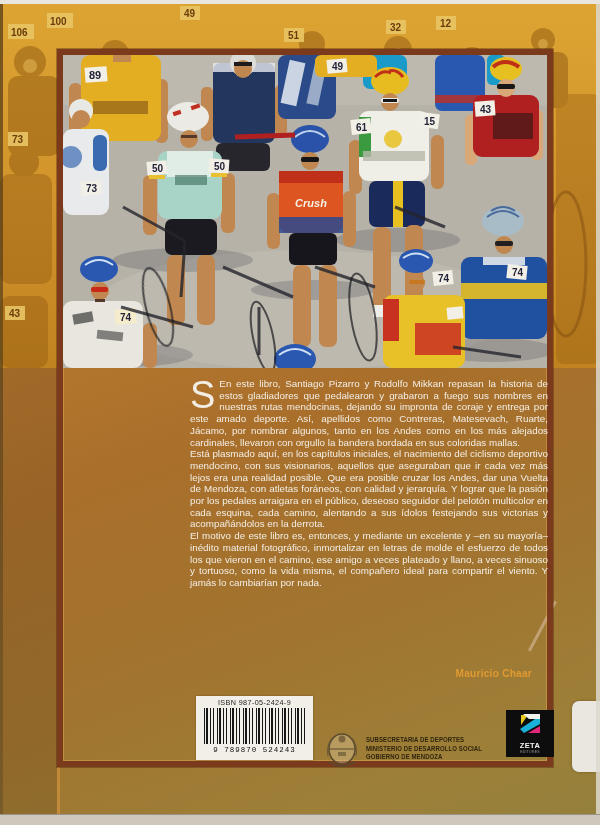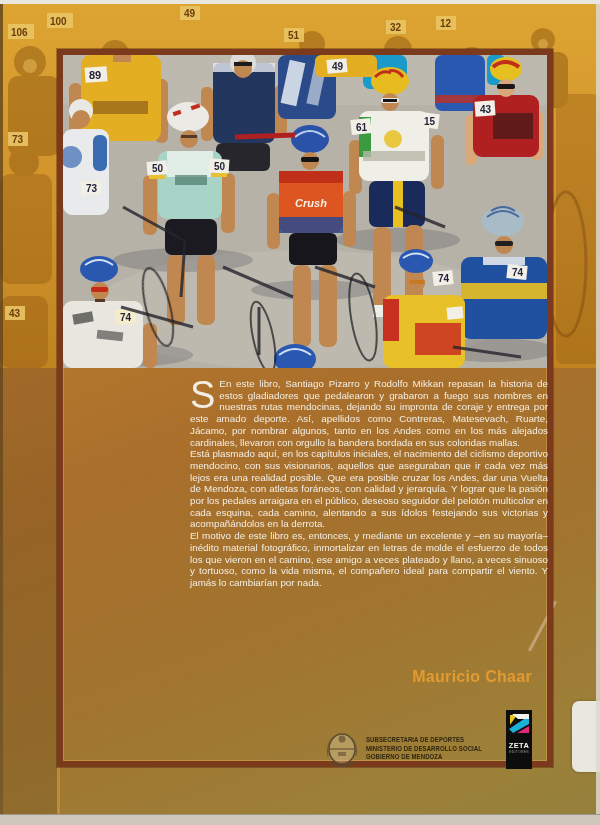--- a/index.html
+++ b/index.html
@@ -23,38 +23,38 @@
   
   .panel{position:absolute;left:57px;top:49px;width:484px;height:706px;border:6px solid #7c3a1c;
          box-shadow:inset 0 0 0 1px rgba(245,185,95,.35), 0 0 0 1px rgba(60,20,5,.35);z-index:3;}
   .photo{position:absolute;left:63px;top:55px;width:484px;height:277px;z-index:3;}
   
   .synopsis{position:absolute;left:190px;top:378px;width:358px;z-index:4;color:#f3eee5;
             font-size:9.8px;line-height:11.7px;text-align:justify;}
   .synopsis p{margin:0;}
   .dropcap{float:left;font-size:38px;line-height:30px;padding:2px 4px 0 0;color:#f3eee5;}
   .signature{position:absolute;left:190px;top:668px;width:342px;text-align:right;color:#e29a31;
-             font-size:16px;font-weight:bold;z-index:4;letter-spacing:.3px;}
+             font-size:10px;font-weight:bold;z-index:4;letter-spacing:.3px;}
   
   .barcode-box{position:absolute;left:196px;top:696px;width:117px;height:64px;background:#f2efe8;
                z-index:4;box-shadow:0 0 2px rgba(0,0,0,.3);}
   .isbn{font-size:7.2px;color:#1c1c1c;text-align:center;margin-top:2px;letter-spacing:.4px;}
   .bars{height:36px;margin:1px 8px 0 8px;
         background:repeating-linear-gradient(90deg,
           #161616 0px,#161616 1px,#f2efe8 1px,#f2efe8 2px,
           #161616 2px,#161616 4px,#f2efe8 4px,#f2efe8 6px,
           #161616 6px,#161616 7px,#f2efe8 7px,#f2efe8 9px,
           #161616 9px,#161616 10px,#f2efe8 10px,#f2efe8 13px);}
   .bdigits{font-family:"Liberation Mono",monospace;font-size:7.5px;color:#111;text-align:center;
            letter-spacing:1px;margin-top:2px;}
   .seal{position:absolute;left:324px;top:730px;z-index:4;}
   .ministry{position:absolute;left:366px;top:736px;z-index:4;color:#30250f;font-weight:bold;
             font-size:6.4px;line-height:8.6px;letter-spacing:.1px;transform:scaleX(.94);transform-origin:left top;}
-  .zeta{position:absolute;left:506px;top:710px;width:26px;z-index:4;background:#0d0d0d;
-        padding-bottom:14px;text-align:center;}
+  .zeta{position:absolute;left:506px;top:710px;width:48px;z-index:4;background:#0d0d0d;
+        padding-bottom:2px;text-align:center;}
   .zeta-name{color:#f5f5f0;font-size:7.5px;font-weight:bold;letter-spacing:.4px;line-height:8px;}
   .zeta-sub{color:#9a9a96;font-size:3.5px;line-height:4.5px;letter-spacing:.2px;}
   .sticker{position:absolute;left:572px;top:701px;width:36px;height:71px;background:#e9e7df;
            border-radius:7px;box-shadow:0 0 3px rgba(0,0,0,.3);z-index:7;}
   svg text{font-family:"Liberation Sans",sans-serif;}
 </style>
 </head>
 <body>
 
 <div class="page">
@@ -334,20 +334,25 @@
   </div>
 
   <div class="synopsis">
     <p><span class="dropcap">S</span></p>
     <p>En este libro, Santiago Pizarro y Rodolfo Mikkan repasan la historia de estos gladiadores que pedalearon y grabaron a fuego sus nombres en nuestras rutas mendocinas, dejando su impronta de coraje y entrega por este amado deporte. Así, apellidos como Contreras, Matesevach, Ruarte, Jácamo, por nombrar algunos, tanto en los Andes como en los más alejados cardinales, llevaron con orgullo la bandera bordada en sus coloridas mallas.</p>
     <p>Está plasmado aquí, en los capítulos iniciales, el nacimiento del ciclismo deportivo mendocino, con sus visionarios, aquellos que aseguraban que ir cada vez más lejos era una realidad posible. Que era posible cruzar los Andes, dar una Vuelta de Mendoza, con atletas foráneos, con calidad y jerarquía. Y lograr que la pasión por los pedales arraigara en el público, deseoso seguidor del pelotón multicolor en cada esquina, cada camino, alentando a sus ídolos festejando sus victorias y acompañándolos en la derrota.</p>
     <p>El motivo de este libro es, entonces, y mediante un excelente y –en su mayoría– inédito material fotográfico, inmortalizar en letras de molde el esfuerzo de todos los que vieron en el camino, ese amigo a veces plateado y llano, a veces sinuoso y tortuoso, como la vida misma, el compañero ideal para compartir el viento. Y jamás lo cambiarían por nada.</p>
   </div>
   <div class="signature">Mauricio Chaar</div>
 
+  <div class="barcode-box">
+    <div class="isbn">ISBN 987-05-2424-9</div>
+    <div class="bars"></div>
+    <div class="bdigits">9 789870 524243</div>
+  </div>
 
   <div class="seal">
     <svg width="36" height="40" viewBox="0 0 36 40">
       <ellipse cx="18" cy="19" rx="13" ry="15" fill="rgba(232,216,176,0.35)" stroke="#5a4a2e" stroke-width="1.5"></ellipse>
       <line x1="6" y1="19" x2="30" y2="19" stroke="#5a4a2e" stroke-width="1"></line>
       <circle cx="18" cy="9" r="3.5" fill="#5a4a2e" opacity="0.65"></circle>
       <rect x="14" y="22" width="8" height="4" fill="#5a4a2e" opacity="0.55"></rect>
       <path d="M5 32 q13 8 26 0" stroke="#5a4a2e" stroke-width="1.5" fill="none"></path>
       <path d="M4 26 q-2 -10 4 -18 M32 26 q2 -10 -4 -18" stroke="#6a5838" stroke-width="1.2" fill="none"></path>
     </svg>

